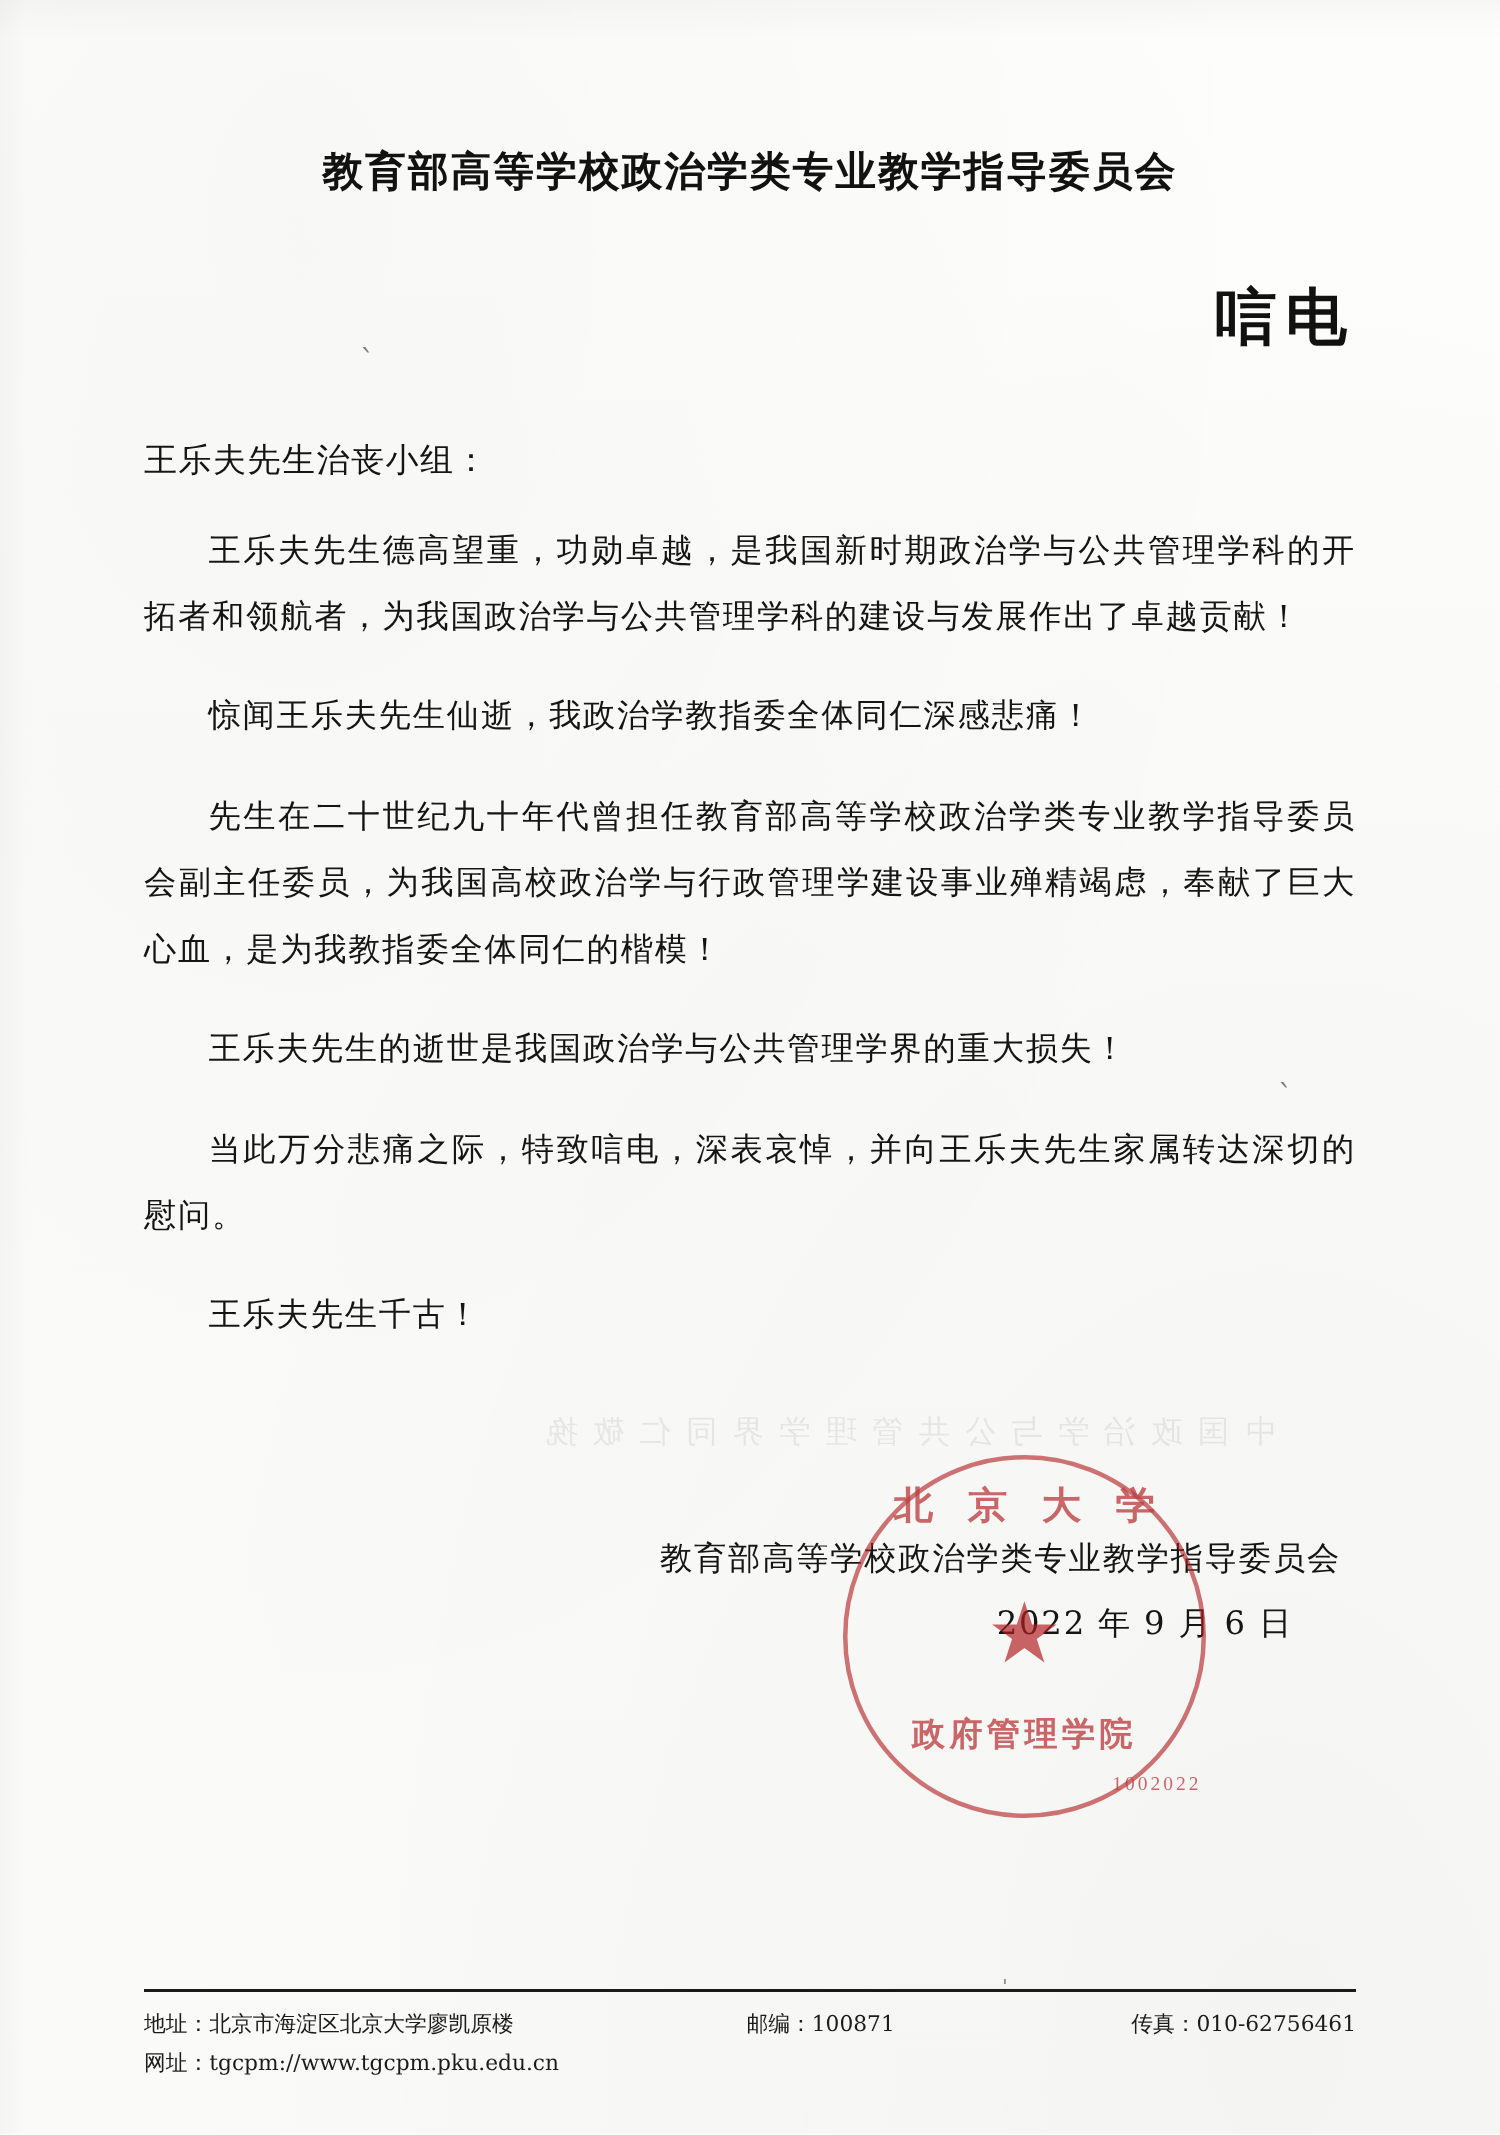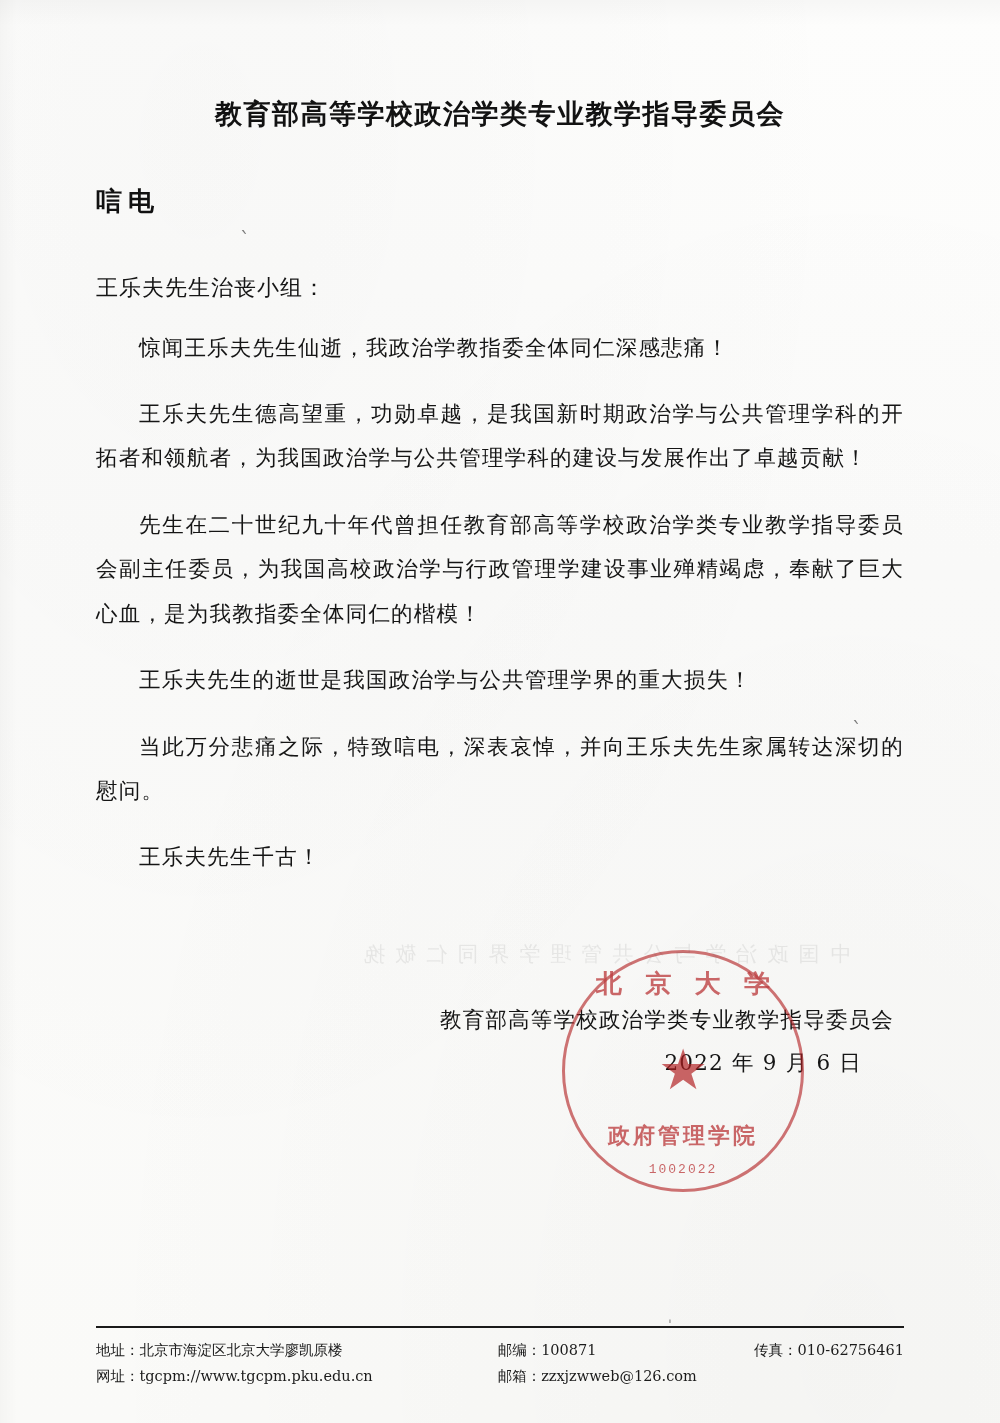--- a/index.html
+++ b/index.html
@@ -53,24 +53,24 @@
     text-align: center;
     font-family: "DejaVu Sans", "Liberation Sans", sans-serif;
     font-weight: bold;
     font-size: 27px;
     letter-spacing: 1.5px;
     color: #121212;
   }
 
   .doc-type {
     margin-top: 52px;
-    text-align: left;
-    font-family: "DejaVu Sans", "Liberation Sans", sans-serif;
-    font-weight: bold;
-    font-size: 26px;
+    text-align: right;
+    font-family: "DejaVu Sans", "Liberation Sans", sans-serif;
+    font-weight: bold;
+    font-size: 41px;
     letter-spacing: 6px;
     color: #111;
   }
 
   .salutation {
     margin-top: 52px;
     font-size: 22px;
     letter-spacing: 1px;
     line-height: 1.5;
   }
@@ -142,22 +142,22 @@
     text-align: center;
     font-family: "DejaVu Sans", "Liberation Sans", sans-serif;
     font-weight: bold;
     font-size: 22px;
     letter-spacing: 3px;
   }
   .seal .code {
     position: absolute;
     left: 0; right: 0;
     bottom: 12px;
-    text-align: center;
-    font-family: Liberation Mono, monospace;
+    text-align: right;
+    font-family: Liberation Serif, serif;
     font-size: 13px;
     letter-spacing: 2px;
   }
 
   
   .ghost {
     position: absolute;
     left: 150px;
     right: 150px;
     top: 935px;
@@ -215,22 +215,22 @@
 
   <div class="content">
 
     <div class="org-title">教育部高等学校政治学类专业教学指导委员会</div>
 
     <div class="doc-type">唁电</div>
 
     <div class="salutation">王乐夫先生治丧小组：</div>
 
     <div class="body-block">
+      <p class="para">王乐夫先生德高望重，功勋卓越，是我国新时期政治学与公共管理学科的开拓者和领航者，为我国政治学与公共管理学科的建设与发展作出了卓越贡献！</p>
       <p class="para">惊闻王乐夫先生仙逝，我政治学教指委全体同仁深感悲痛！</p>
-      <p class="para">王乐夫先生德高望重，功勋卓越，是我国新时期政治学与公共管理学科的开拓者和领航者，为我国政治学与公共管理学科的建设与发展作出了卓越贡献！</p>
       <p class="para">先生在二十世纪九十年代曾担任教育部高等学校政治学类专业教学指导委员会副主任委员，为我国高校政治学与行政管理学建设事业殚精竭虑，奉献了巨大心血，是为我教指委全体同仁的楷模！</p>
       <p class="para">王乐夫先生的逝世是我国政治学与公共管理学界的重大损失！</p>
       <p class="para">当此万分悲痛之际，特致唁电，深表哀悼，并向王乐夫先生家属转达深切的慰问。</p>
       <p class="para">王乐夫先生千古！</p>
     </div>
 
     <div class="signature">
       <div class="sig-line org">教育部高等学校政治学类专业教学指导委员会</div>
       <div class="sig-line date">2022 年 9 月 6 日</div>
 
@@ -258,23 +258,20 @@
           <span class="flabel">地址：</span><span class="fvalue">北京市海淀区北京大学廖凯原楼</span>
         </div>
         <div class="frow">
           <span class="flabel">网址：</span><span class="fvalue">tgcpm://www.tgcpm.pku.edu.cn</span>
         </div>
       </div>
       <div class="fcol c2">
         <div class="frow">
           <span class="flabel">邮编：</span><span class="fvalue">100871</span>
         </div>
-        <div class="frow">
-          <span class="flabel">邮箱：</span><span class="fvalue">zzxjzwweb@126.com</span>
-        </div>
       </div>
       <div class="fcol c3">
         <div class="frow">
           <span class="flabel">传真：</span><span class="fvalue">010-62756461</span>
         </div>
       </div>
     </div>
   </div>
 </div>
 

